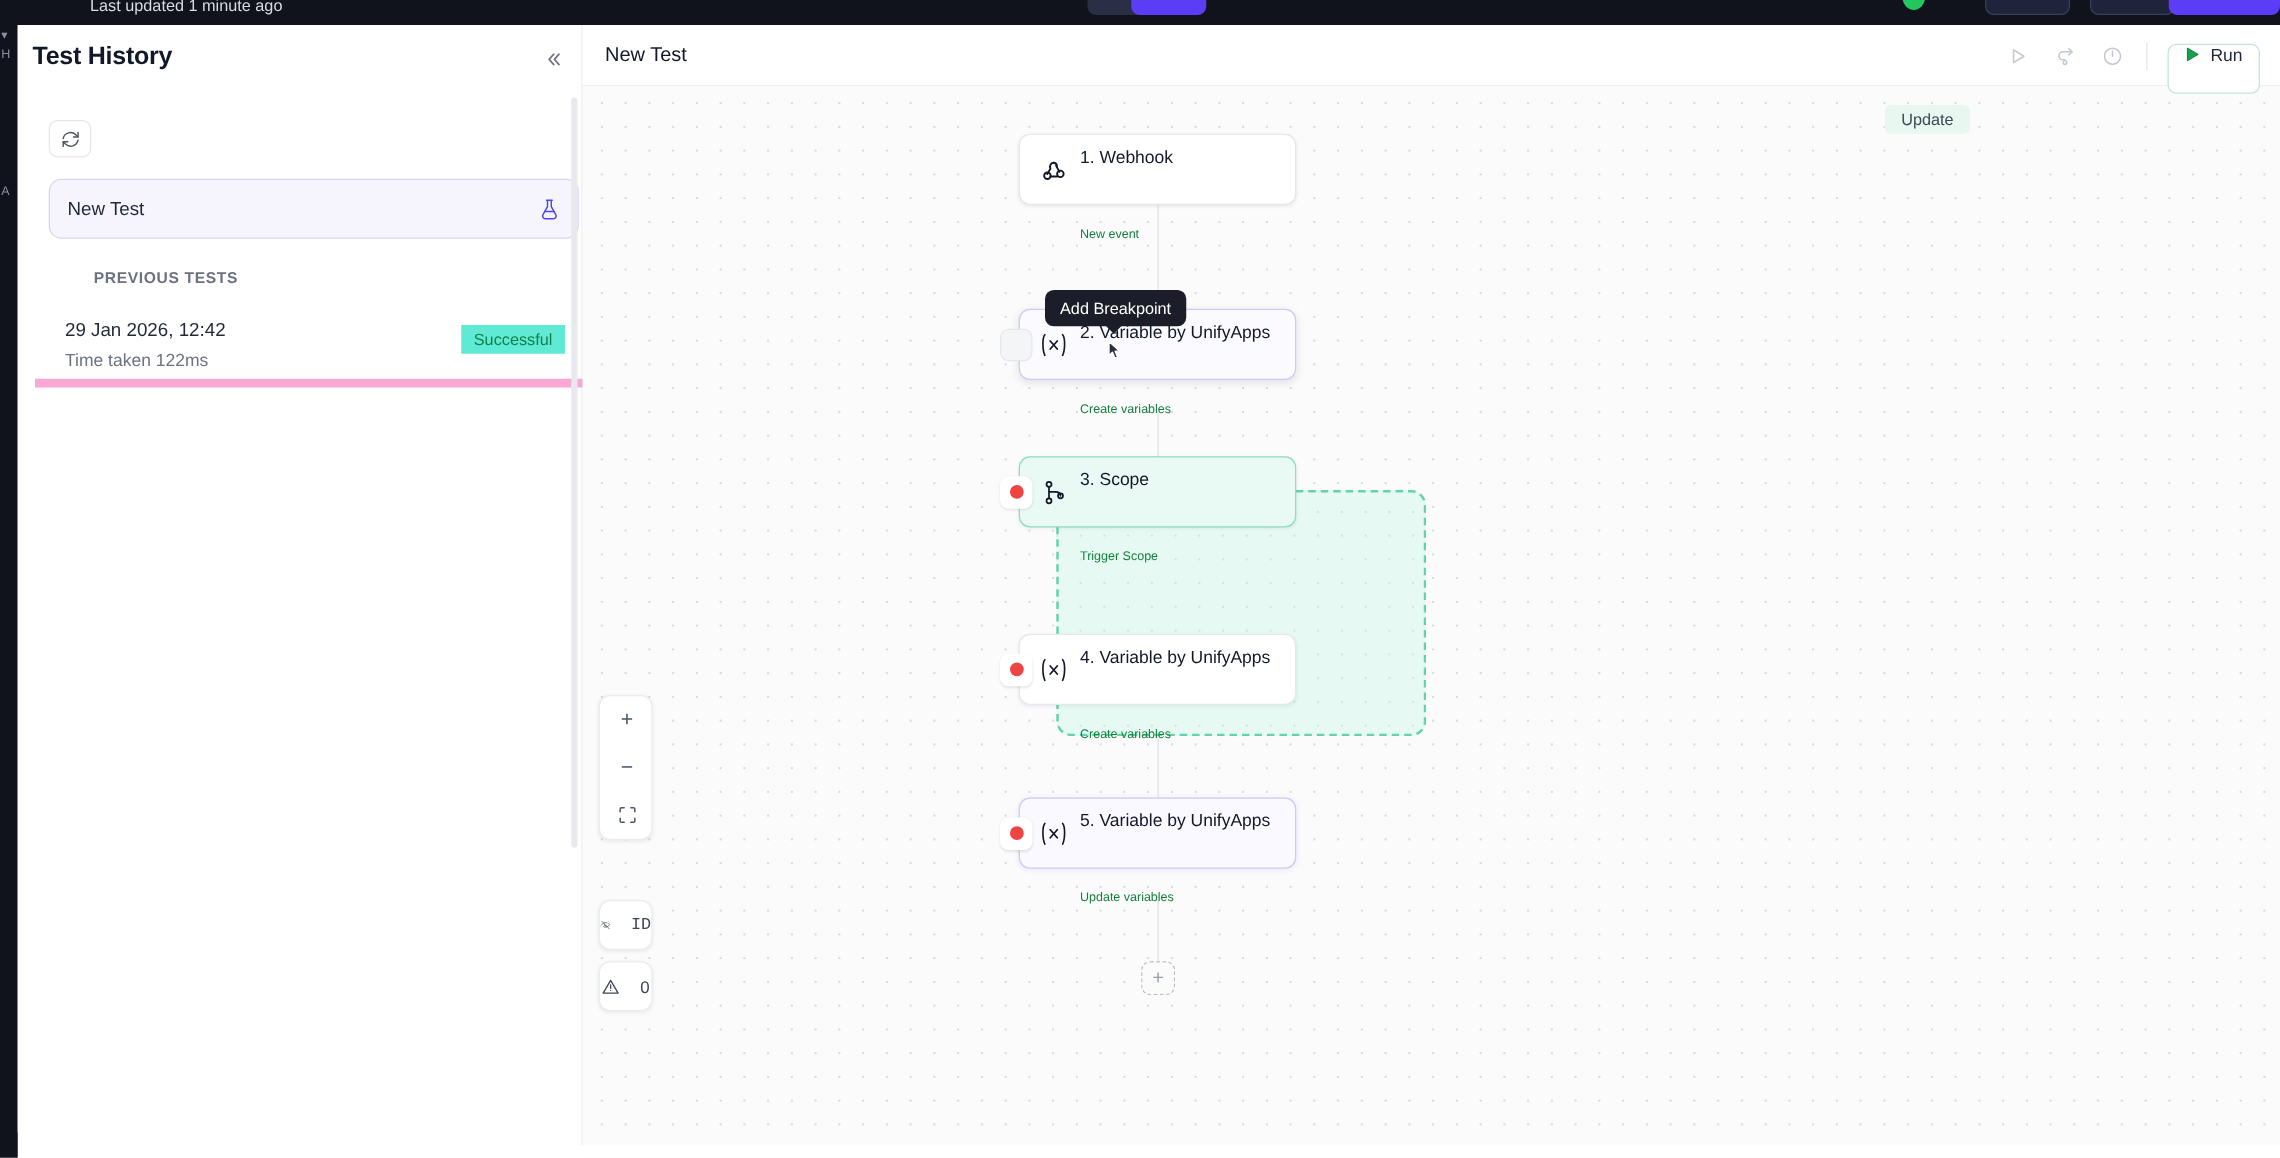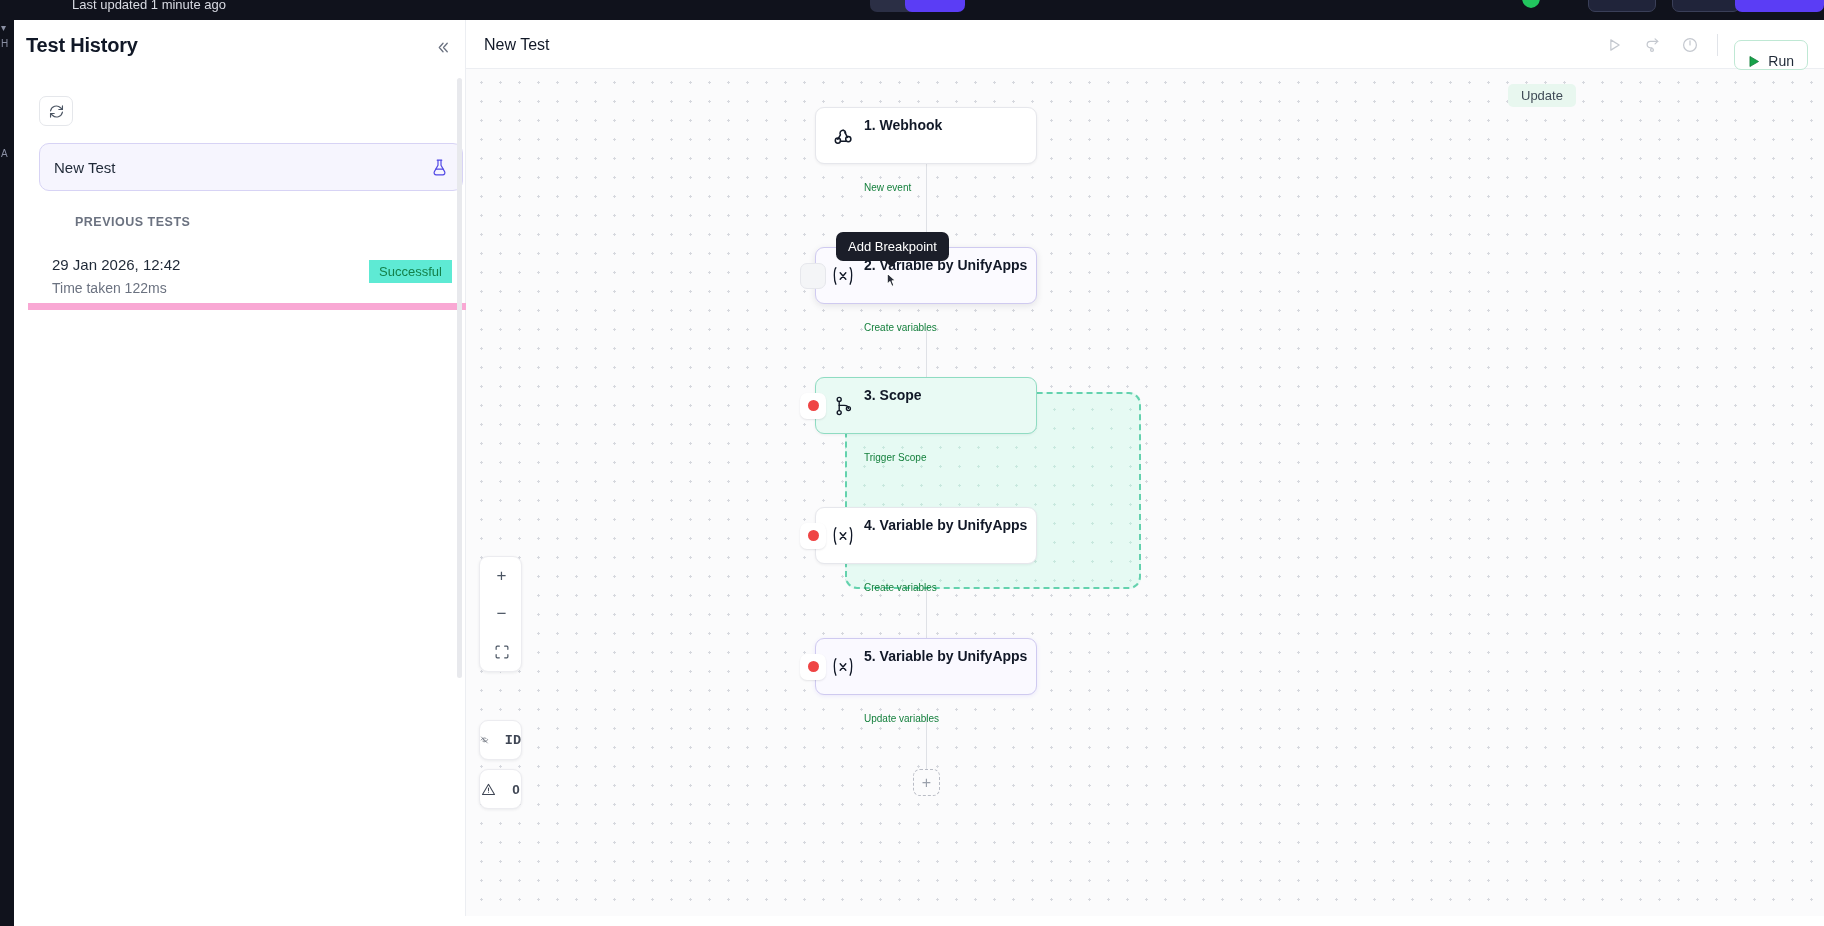--- a/index.html
+++ b/index.html
@@ -143,22 +143,22 @@
     position: absolute; right: 16px; top: 8px;
     display: flex; align-items: center; gap: 16px; height: 34px;
   }
   .hdr-icon {
     width: 22px; height: 22px;
     display: flex; align-items: center; justify-content: center;
     color: #c4c8cf; cursor: pointer;
   }
   .hdr-divider { width: 1px; height: 22px; background: #e1e4e9; }
   .run-btn {
-    display: flex; align-items: flex-end; gap: 7px;
-    height: 30px; padding: 0 13px 0 11px;
+    display: flex; align-items: flex-start; gap: 7px;
+    height: 40px; padding: 0 13px 0 11px;
     border: 1px solid #bfe8d4; border-radius: 7px;
     background: #fff; cursor: pointer; margin-top: 20px;
   }
   .run-label { font-size: 14px; color: #1f2937; }
 
   
   .canvas {
     position: absolute; left: 0; top: 49px;
     width: 1358px; height: 857px;
     background-color: #fbfbfc;
@@ -191,21 +191,21 @@
     cursor: pointer;
   }
   .node-icon {
     position: absolute; left: 12px; top: 50%;
     transform: translateY(-50%);
     width: 30px; height: 30px;
     display: flex; align-items: center; justify-content: center;
   }
   .node-title {
     position: absolute; left: 48px; top: 9px;
-    font-size: 14px; font-weight: 700; color: #111827;
+    font-size: 14px; font-weight: 400; color: #111827;
     white-space: nowrap;
   }
   .node-sub {
     position: absolute; left: 48px; top: 29px;
     font-size: 10px; color: #15803d; white-space: nowrap; margin-top: 45px;
   }
   .node.selected {
     background: #faf9ff;
     border-color: #cfcaf0;
     box-shadow: 0 1px 4px rgba(91,61,245,0.10);
@@ -298,21 +298,20 @@
     color: #4b5563; font-size: 17px; cursor: pointer;
   }
   .zoom-panel2, .zoom-panel3 {
     position: absolute; left: 13px;
     width: 43px; height: 40px;
     background: #fff; border: 1px solid #ececf0; border-radius: 9px;
     box-shadow: 0 1px 3px rgba(16,24,40,0.07);
     display: flex; align-items: center; justify-content: center;
     gap: 16px; cursor: pointer; color: #3f4654;
     font-size: 13px;
-    font-weight: bold;
   }
   .zoom-panel2 { top: 651px; }
   .zoom-panel3 { top: 700px; }
   .zlabel { font-size: 13.5px; color: #3f4654; font-family: "Liberation Mono", monospace; }
   .zlabel-warn { font-size: 13.5px; color: #3f4654; }
 
   
   .bottom-sliver {
     position: absolute; left: 0; bottom: 0; width: 1824px; height: 10px;
     background: #ffffff; z-index: 50;
@@ -460,21 +459,21 @@
     </div>
 
     <div class="tooltip">Add Breakpoint</div>
 
     <div class="cursor-glyph">
       <svg width="19" height="24" viewBox="0 0 19 24" fill="none">
         <path d="M5.2 3.2v11.1l2.7-2.6 2 4.7 2.1-.9-1.9-4.6h3.7L5.2 3.2z" fill="#2b2f3a" stroke="#fff" stroke-width="1.1" stroke-linejoin="round"></path>
       </svg>
     </div>
 
-    <div class="node scope-head" style="left: 349px; top: 308px;">
+    <div class="node scope-head" style="left: 349px; top: 296px;">
       <div class="bp">
         <span class="bp-dot"></span>
       </div>
       <div class="node-icon">
         <svg width="24" height="24" viewBox="0 0 24 24" fill="none">
           <circle cx="8.2" cy="5.4" r="2" stroke="#111827" stroke-width="1.4"></circle>
           <circle cx="8.2" cy="18.6" r="2" stroke="#111827" stroke-width="1.4"></circle>
           <circle cx="17.4" cy="14.6" r="2" stroke="#111827" stroke-width="1.4"></circle>
           <path d="M8.2 7.4v9.2" stroke="#111827" stroke-width="1.4" stroke-linecap="round"></path>
           <path d="M8.2 11.4h5c2.4 0 4.2 1.1 4.2 3.2" stroke="#111827" stroke-width="1.4" stroke-linecap="round"></path>

